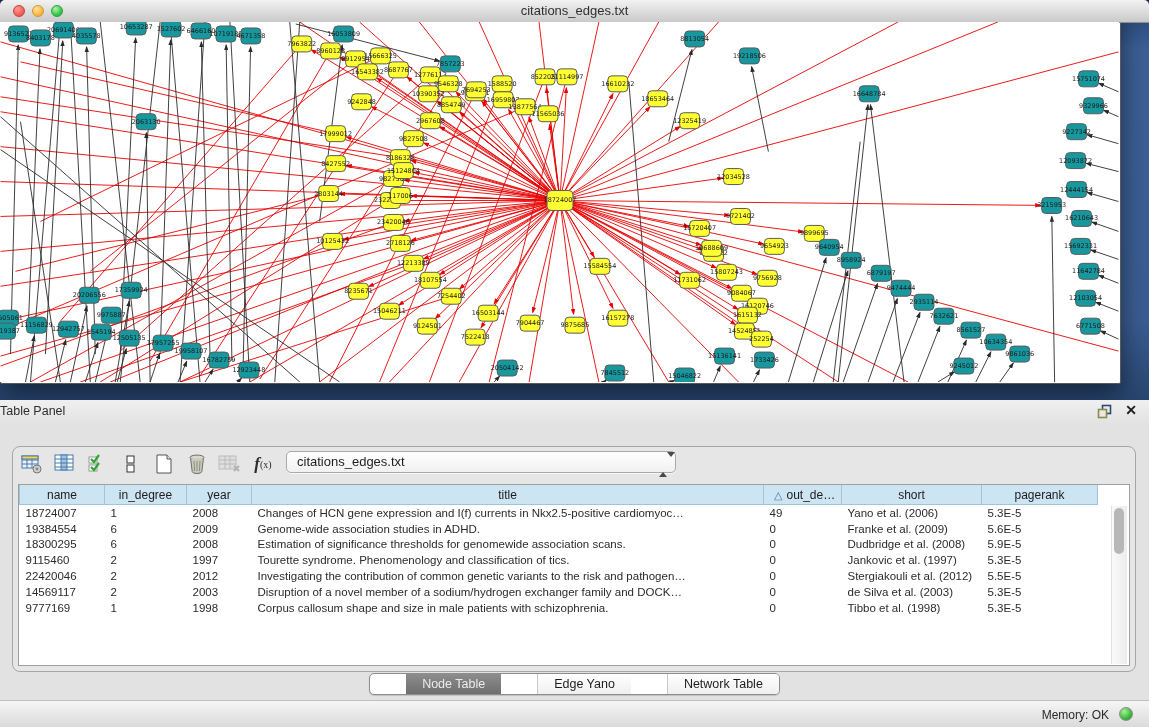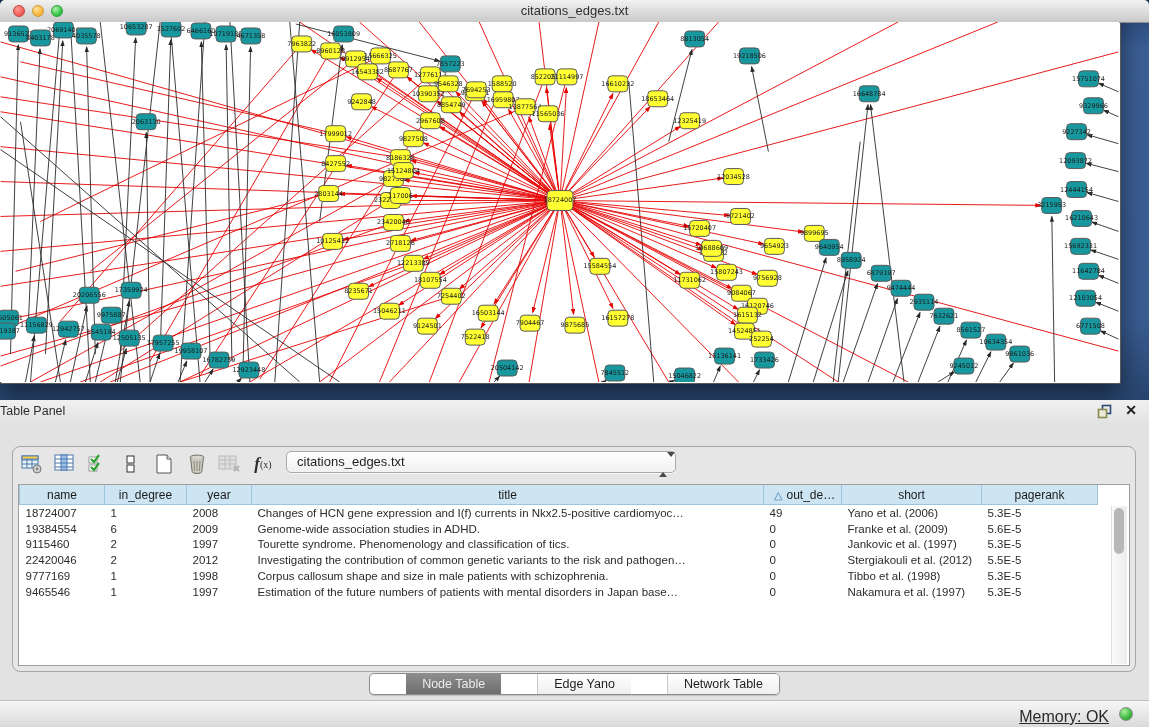--- a/index.html
+++ b/index.html
@@ -79,21 +79,21 @@
   .seg{display:flex;height:20px;margin-top:1px;border:1px solid #8d8d8d;border-radius:5px;overflow:hidden;
     background:#fff;box-shadow:0 1px 1px rgba(0,0,0,.15);}
   .seg .tab{padding:0 16px;font-size:12.5px;line-height:20px;color:#1d1d1d;
     background:linear-gradient(#ffffff,#efefef);border-left:1px solid #c9c9c9;cursor:default;margin-left:36px;}
   .seg .tab:first-child{border-left:none;}
   .seg .tab.active{background:linear-gradient(#8d8d8d,#6e6e6e);color:#ececec;}
 
   
   .status-bar{left:0;top:700px;width:1149px;height:27px;
     background:linear-gradient(#f6f6f6,#d9d9d9);border-top:1px solid #bfbfbf;}
-  .mem-label{position:absolute;right:40px;top:7px;font-size:16px;color:#2a2a2a;text-decoration:underline;}
+  .mem-label{position:absolute;right:40px;top:7px;font-size:12px;color:#2a2a2a;}
   .mem-dot{position:absolute;right:16px;top:6px;width:14px;height:14px;border-radius:50%;
     background:radial-gradient(circle at 35% 30%,#a8f09a,#3cb83e 60%,#218c26);
     border:1px solid #8d8d8d;box-sizing:border-box;}
 </style>
 </head>
 <body>
 
 <div class="abs desktop">
   <div class="graph-window">
     <div class="titlebar">
@@ -650,53 +650,62 @@
           <tr>
             <td>19384554</td>
             <td>6</td>
             <td>2009</td>
             <td>Genome-wide association studies in ADHD.</td>
             <td>0</td>
             <td>Franke et al. (2009)</td>
             <td>5.6E-5</td>
           </tr>
           <tr>
+            <td>18300295</td>
+            <td>6</td>
+            <td>2008</td>
+            <td>Estimation of significance thresholds for genomewide association scans.</td>
+            <td>0</td>
+            <td>Dudbridge et al. (2008)</td>
+            <td>5.9E-5</td>
+          </tr>
+          <tr>
             <td>9115460</td>
             <td>2</td>
             <td>1997</td>
             <td>Tourette syndrome. Phenomenology and classification of tics.</td>
             <td>0</td>
             <td>Jankovic et al. (1997)</td>
             <td>5.3E-5</td>
           </tr>
           <tr>
             <td>22420046</td>
             <td>2</td>
             <td>2012</td>
             <td>Investigating the contribution of common genetic variants to the risk and pathogen…</td>
             <td>0</td>
             <td>Stergiakouli et al. (2012)</td>
             <td>5.5E-5</td>
           </tr>
           <tr>
+            <td>14569117</td>
+            <td>2</td>
+            <td>2003</td>
+            <td>Disruption of a novel member of a sodium/hydrogen exchanger family and DOCK…</td>
+            <td>0</td>
+            <td>de Silva et al. (2003)</td>
+            <td>5.3E-5</td>
+          </tr>
+          <tr>
             <td>9777169</td>
             <td>1</td>
             <td>1998</td>
             <td>Corpus callosum shape and size in male patients with schizophrenia.</td>
             <td>0</td>
             <td>Tibbo et al. (1998)</td>
-            <td>5.3E-5</td>
-          </tr>
-          <tr>
-            <td>9465546</td>
-            <td>1</td>
-            <td>1997</td>
-            <td>Estimation of the future numbers of patients with mental disorders in Japan base…</td>
-            <td>0</td>
-            <td>Nakamura et al. (1997)</td>
             <td>5.3E-5</td>
           </tr>
         </tbody>
     </table>
     <div class="vscroll">
       <div class="vthumb"></div>
     </div>
   </div>
 </div>
 

